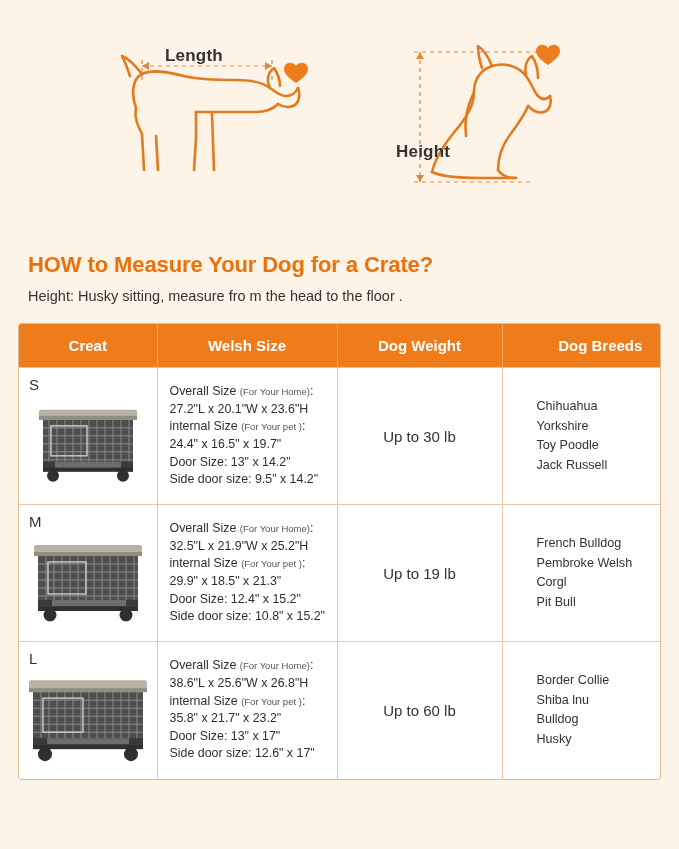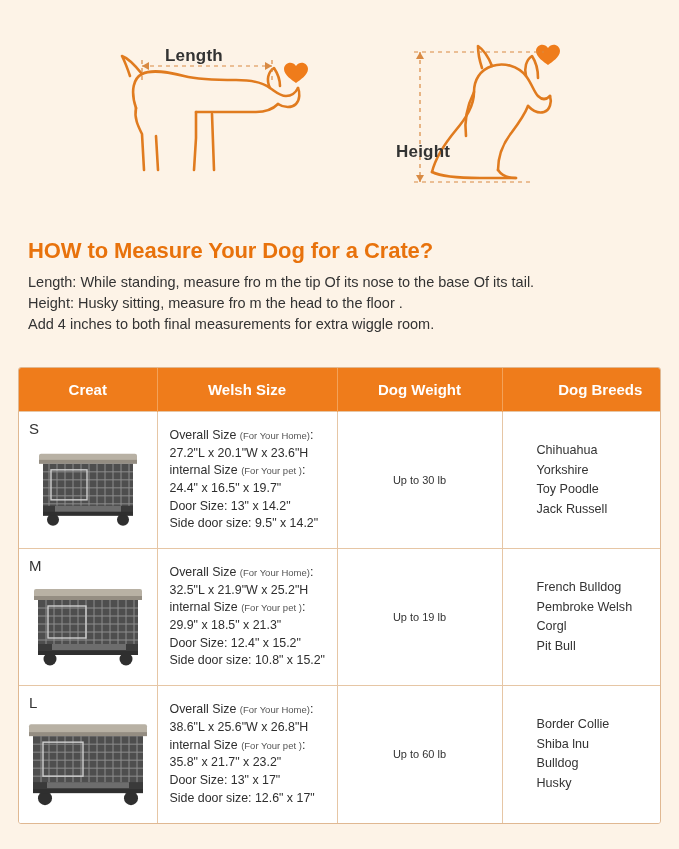--- a/index.html
+++ b/index.html
@@ -36,37 +36,37 @@
     font-size: 17px;
     font-weight: bold;
     color: #333;
     letter-spacing: 0.2px;
   }
   .label-length { left: 165px; top: 46px; }
   .label-height { left: 396px; top: 118px; margin-top: 24px; }
 
   
   .heading {
-    margin: 6px 28px 0 28px;
+    margin: 20px 28px 0 28px;
     font-size: 22px;
     font-weight: bold;
     color: #e8720c;
     letter-spacing: -0.1px;
   }
   .intro {
     margin: 8px 28px 0 28px;
     font-size: 14.5px;
     line-height: 1.45;
     color: #333;
   }
   .intro div { white-space: nowrap; }
 
   
   .table-wrap {
-    margin: 32px 18px 0 18px;
+    margin: 16px 18px 0 18px;
     border: 1px solid #e0b892;
     border-radius: 3px;
     overflow: hidden;
     background: #fff;
   }
   table {
     border-collapse: collapse;
     width: 100%;
     table-layout: fixed;
   }
@@ -118,21 +118,21 @@
     line-height: 1.42;
     color: #2e2e2e;
     padding-left: 4px;
   }
   .spec .small {
     font-size: 9.5px;
     color: #555;
   }
   .weight {
     text-align: center;
-    font-size: 11px;
+    font-size: 15px;
     color: #333;
   }
   .breeds {
     font-size: 12.6px;
     line-height: 1.55;
     color: #333;
     padding-left: 26px;
   }
 </style>
 </head>
@@ -188,23 +188,21 @@
       <path d="M32 152 l-4 -7 h8 z" fill="#d98a43"></path>
     </svg>
 
     <div class="measure-label label-length">Length</div>
     <div class="measure-label label-height">Height</div>
   </div>
 
   <div class="heading">HOW to Measure Your Dog for a Crate?</div>
 
   <div class="intro">
-    <div>Length: While standing, measure fro m the tip Of its nose to the base Of its tail.</div>
     <div>Height: Husky sitting, measure fro m the head to the floor .</div>
-    <div>Add 4 inches to both final measurements for extra wiggle room.</div>
   </div>
 
   <div class="table-wrap">
     <table>
       <colgroup>
         <col class="col-creat">
           <col class="col-size">
           <col class="col-weight">
           <col class="col-breeds">
       </colgroup>

